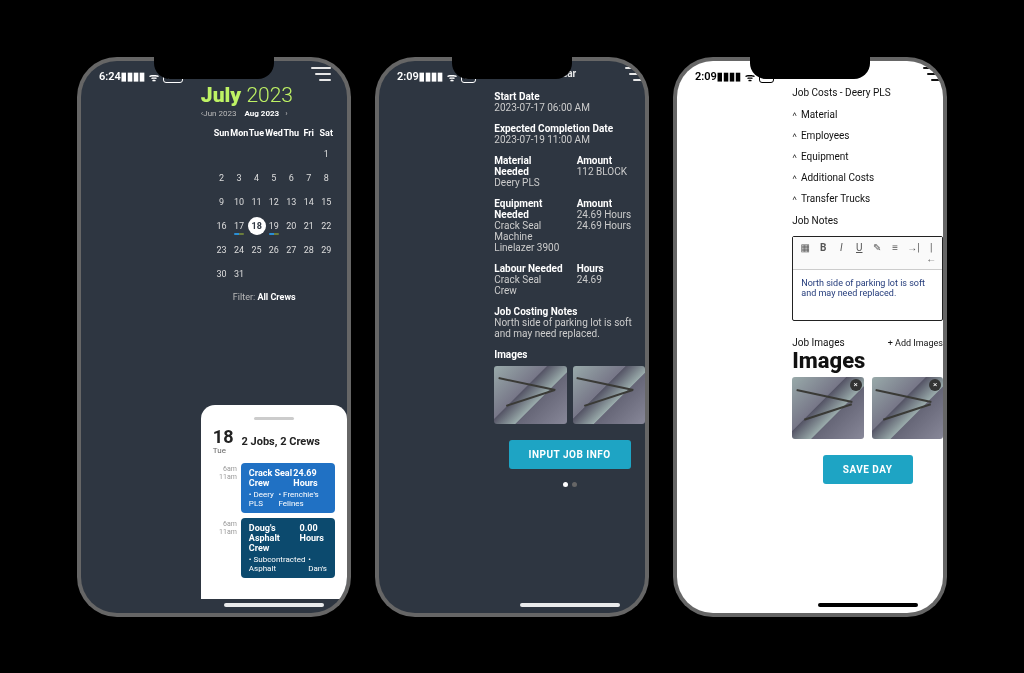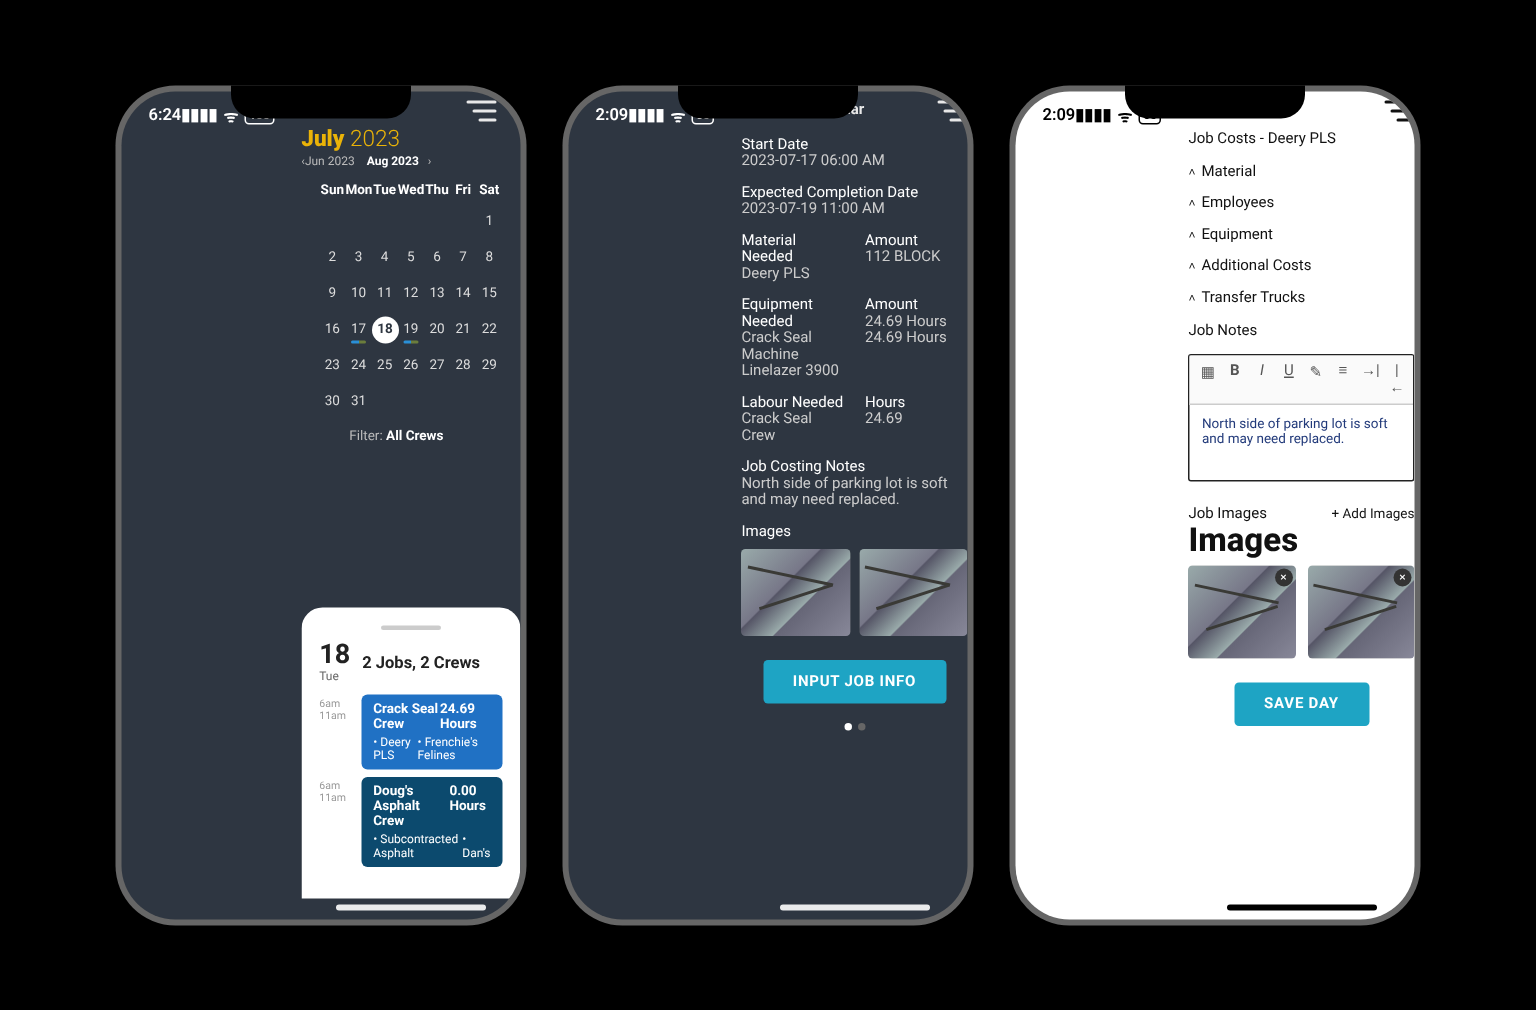--- a/index.html
+++ b/index.html
@@ -15,21 +15,21 @@
   .bat{border:1px solid currentColor;border-radius:3px;padding:0 2px;font-size:8px;line-height:10px}
   .screen{flex:1;overflow:hidden;color:#e8e8e8;font-size:11px;display:flex;flex-direction:column}
   .phone.light .screen{color:#111}
   .hdr{display:flex;justify-content:flex-end;padding:6px 16px 2px}
   .hdr.sb{justify-content:space-between;align-items:center}
   .burger{width:20px;height:14px;display:flex;flex-direction:column;justify-content:space-between;cursor:pointer}
   .burger span{height:2px;background:currentColor;border-radius:1px}
   .burger span:nth-child(2){width:80%;align-self:flex-end}
   .burger span:nth-child(3){width:60%;align-self:flex-end}
   .pad{padding:0 0}
-  .title{font-size:15px;font-weight:700;color:#eab308}
+  .title{font-size:21px;font-weight:700;color:#bef264}
   .title .lt{font-weight:300}
   .nav{font-size:8px;color:#bbb;margin-top:2px}
   .nav b{color:#fff;margin:0 6px}
   
   .cal{padding:6px 12px 0}
   .cal table{width:100%;border-collapse:collapse;table-layout:fixed}
   .cal th{font-size:9px;font-weight:700;color:#fff;padding:4px 0}
   .cal td{text-align:center;font-size:9px;color:#ddd;height:24px;position:relative}
   .cal td.sel span{display:inline-flex;width:18px;height:18px;background:#fff;color:#2e3641;border-radius:50%;align-items:center;justify-content:center;font-weight:700}
   .cal td.dot::after{content:"";position:absolute;bottom:3px;left:50%;transform:translateX(-50%);width:10px;height:2px;border-radius:1px;background:linear-gradient(90deg,#2a8fd6 50%,#6b7d3c 50%)}
@@ -40,25 +40,25 @@
   .handle{width:40px;height:3px;background:#ccc;border-radius:2px;margin:0 auto 8px}
   .drow{display:flex;align-items:center;gap:8px;margin-bottom:8px}
   .dnum{font-size:18px;font-weight:700;line-height:1}
   .dweek{font-size:8px;color:#666}
   .dsum{font-size:11px;font-weight:700}
   .job{border-radius:4px;padding:5px 8px;color:#fff;margin-bottom:5px;font-size:8px;position:relative}
   .job.blue{background:#2071c4}
   .job.olive{background:#0c4a6e}
   .job-top{display:flex;justify-content:space-between;font-size:9px;font-weight:700;margin-bottom:2px}
   .job-bot{display:flex;justify-content:space-between;font-size:8px}
-  .jtime{position:absolute;left:-28px;top:2px;font-size:7px;color:#999;width:24px;line-height:1.2}
+  .jtime{position:absolute;left:-28px;top:2px;font-size:7px;color:#999;text-align:right;width:24px;line-height:1.2}
   .jwrap{position:relative;margin-left:28px}
   
   .back{font-size:10px;font-weight:700}
-  .lbl{font-size:10px;font-weight:400;color:#fff;margin-top:10px}
+  .lbl{font-size:10px;font-weight:700;color:#fff;margin-top:10px}
   .val{font-size:10px;color:#ccc}
   .row2{display:flex;justify-content:space-between;gap:14px}
   .row2>div{flex:1}
   .imgs{display:flex;gap:6px;margin-top:6px}
   .thumb{flex:1;height:58px;border-radius:3px;background:#8a8a82 linear-gradient(135deg,#9aa 0%,#778 40%,#556 41%,#9aa 60%,#667 61%,#889 100%);position:relative;overflow:hidden}
   .thumb::before,.thumb::after{content:"";position:absolute;background:#3a3a36;height:2px}
   .thumb::before{width:80%;top:30%;left:5%;transform:rotate(12deg)}
   .thumb::after{width:70%;top:55%;left:15%;transform:rotate(-18deg)}
   .btn{background:#1ea4c4;color:#fff;font-size:10px;font-weight:700;border:none;padding:9px 20px;border-radius:3px;margin:16px auto 13px;display:block;cursor:pointer;letter-spacing:.5px}
   .dots{display:flex;gap:4px;justify-content:center;margin-top:10px}

